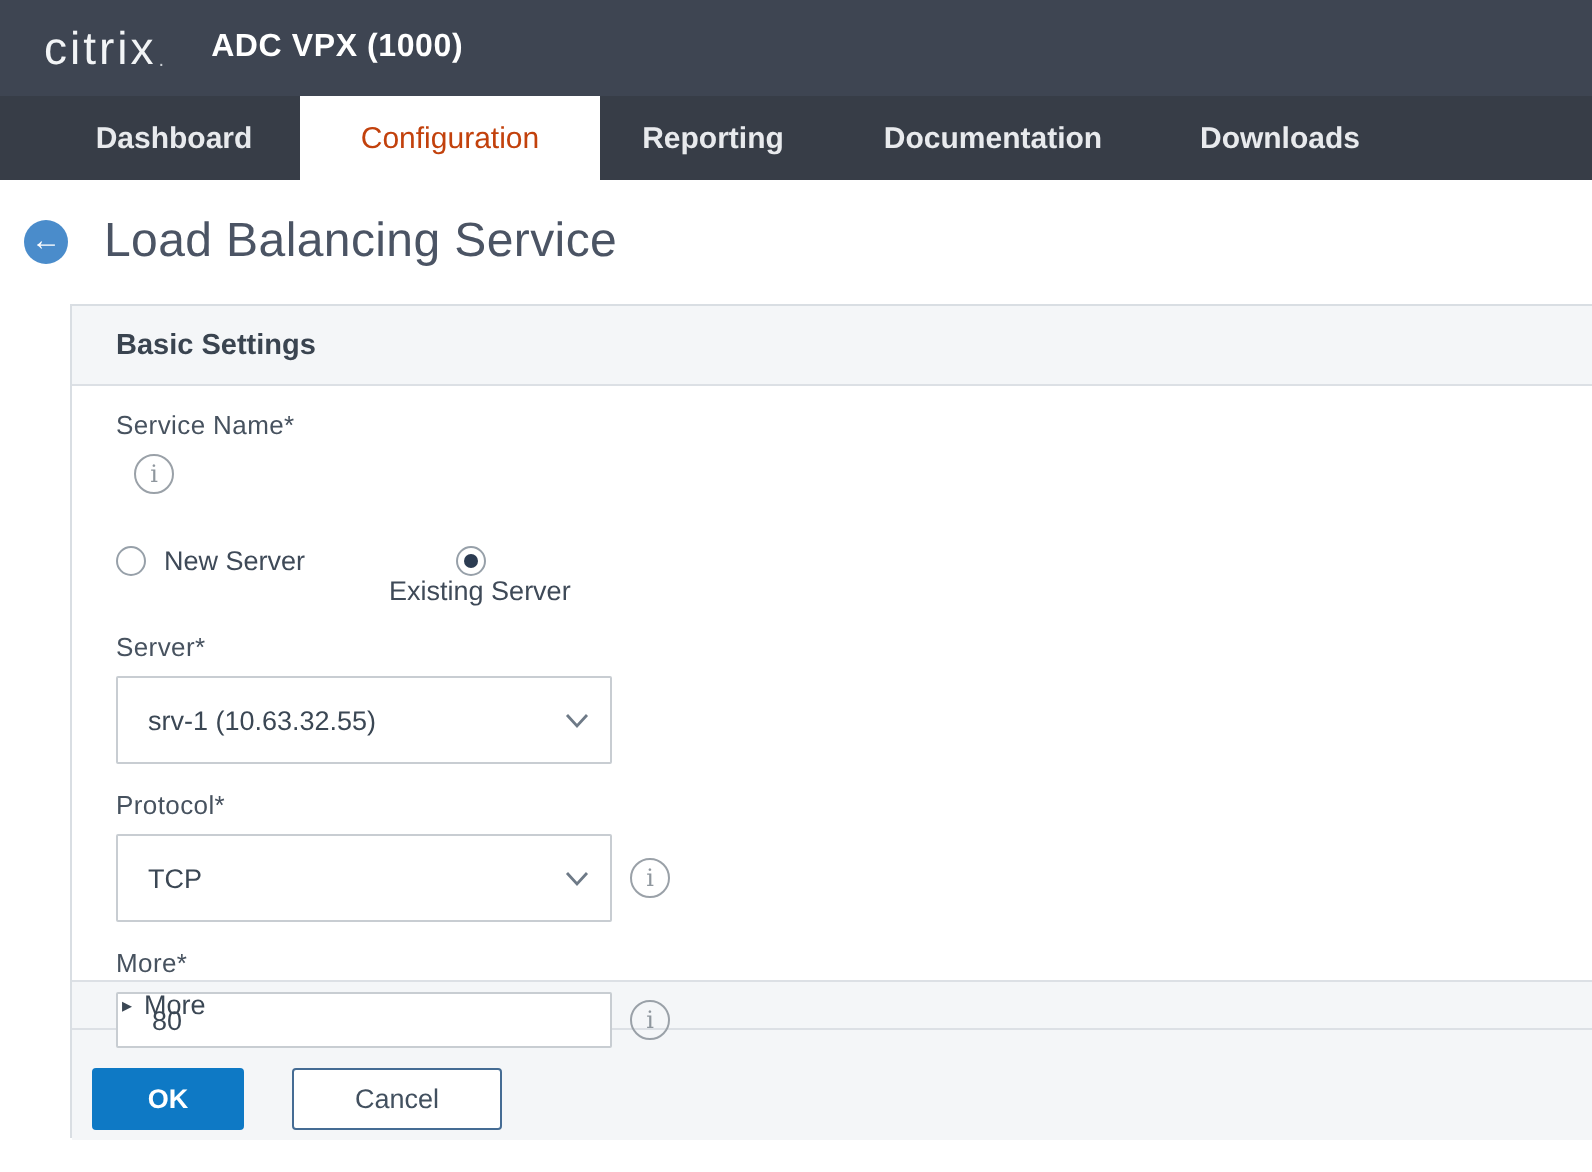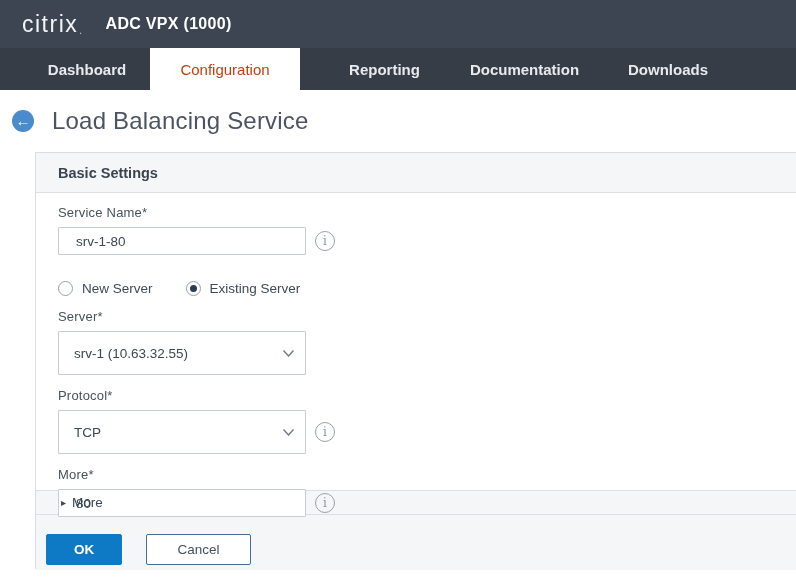--- a/index.html
+++ b/index.html
@@ -48,21 +48,21 @@
     height: 42px;
     display: flex; align-items: center; justify-content: center;
     color: #e8eaed;
     font-size: 15px;
     font-weight: 700;
     cursor: pointer;
     white-space: nowrap;
   }
   .nav-tab.t0 { width: 126px; }
   .nav-tab.t1 { width: 150px; }
-  .nav-tab.t2 { width: 113px; margin-left: 28px; }
+  .nav-tab.t2 { width: 113px; }
   .nav-tab.t3 { width: 167px; }
   .nav-tab.t4 { width: 120px; }
   .nav-tab.active {
     background: #ffffff;
     color: #c2410c;
     font-weight: 400;
   }
 
   
   .page-title-row {
@@ -155,21 +155,21 @@
     font-size: 12px;
     font-family: "DejaVu Serif", serif;
     display: flex; align-items: center; justify-content: center;
     cursor: pointer;
   }
   .radio-row {
     margin-top: 26px;
     display: flex; align-items: flex-start;
   }
   .radio-option { display: flex; align-items: center; cursor: pointer; }
-  .radio-option.second { margin-left: 33px; }
+  .radio-option.second { margin-left: 33px; flex-direction: column; }
   .radio-circle {
     width: 15px; height: 15px;
     border: 1px solid #97a0a9;
     border-radius: 50%;
     background: #ffffff;
     display: flex; align-items: center; justify-content: center;
   }
   .radio-circle .dot {
     width: 7px; height: 7px; border-radius: 50%;
     background: transparent;
@@ -258,21 +258,20 @@
 <div class="panel">
 
   <div class="panel-header">
     <span>Basic Settings</span>
   </div>
 
   <div class="panel-body">
 
     <div class="field-label lbl-1">Service Name*</div>
     <div class="field-row">
-      <input class="text-input" type="text" value="srv-1-80" style="">
       <span class="info-icon">i</span>
     </div>
 
     <div class="radio-row">
       <div class="radio-option">
         <span class="radio-circle">
             <span class="dot"></span>
           </span>
         <span class="radio-label">New Server</span>
       </div>

